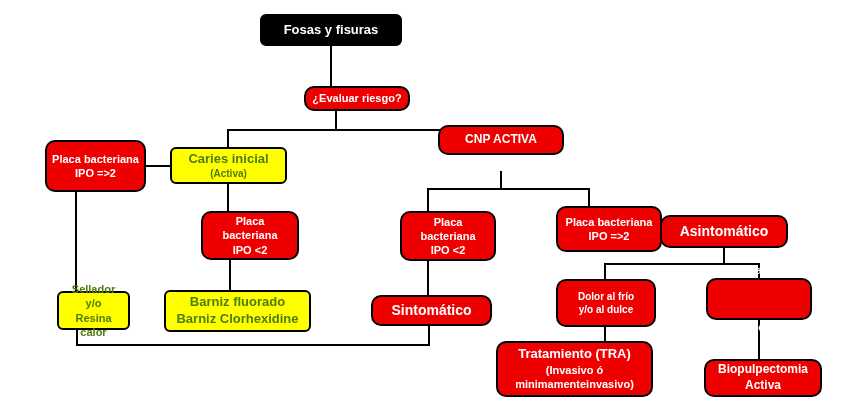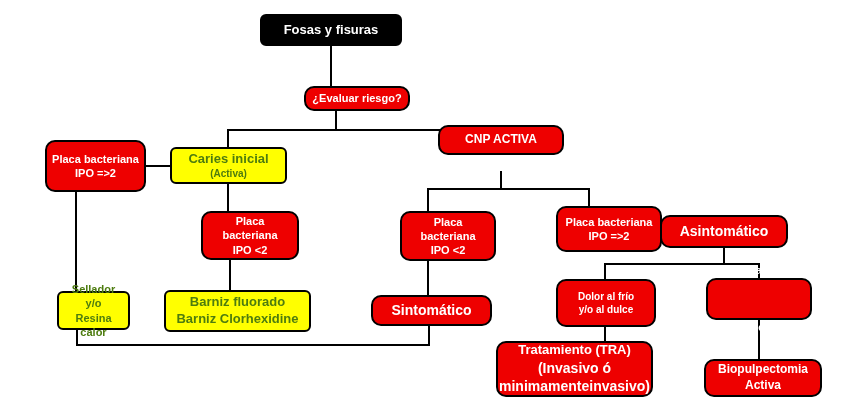--- a/index.html
+++ b/index.html
@@ -21,21 +21,21 @@
     justify-content: center;
     text-align: center;
     font-weight: bold;
     line-height: 1.3;
     padding: 2px 4px;
   }
   .red    { background: #ee0000; color: #ffffff; border-radius: 10px; }
   .yellow { background: #ffff00; color: #4d7c0f; border-radius: 6px; }
   .blackbox { background: #000000; color: #ffffff; border-radius: 6px; border: 2px solid #000000; }
   .line { position: absolute; background: #000000; }
-  .fs8  { font-size: 14px; }
+  .fs8  { font-size: 11px; }
   .fs9  { font-size: 10px; }
   .fs10 { font-size: 10px; }
   .fs11 { font-size: 11px; margin-left: 20px; }
   .fs12 { font-size: 12px; }
   .fs13 { font-size: 13px; }
   .fs14 { font-size: 14px; }
 </style>
 </head>
 <body>
 

